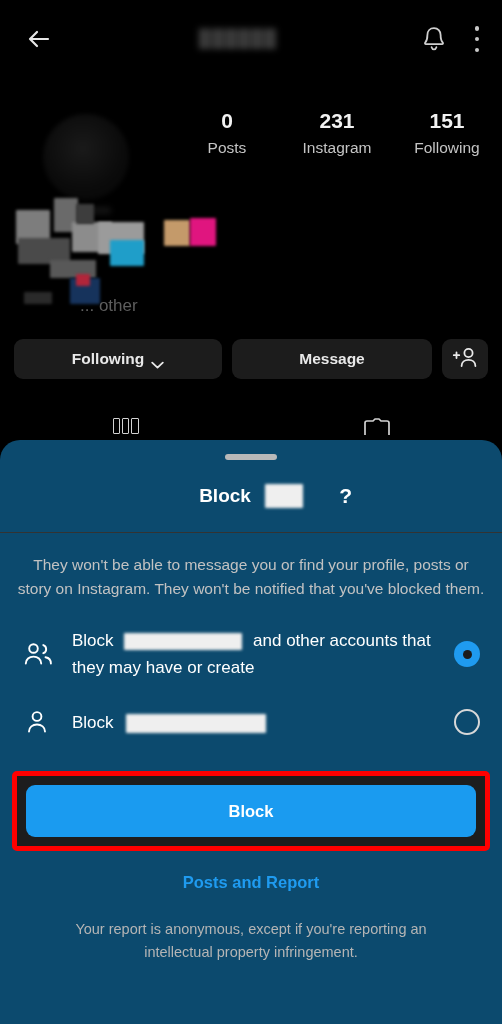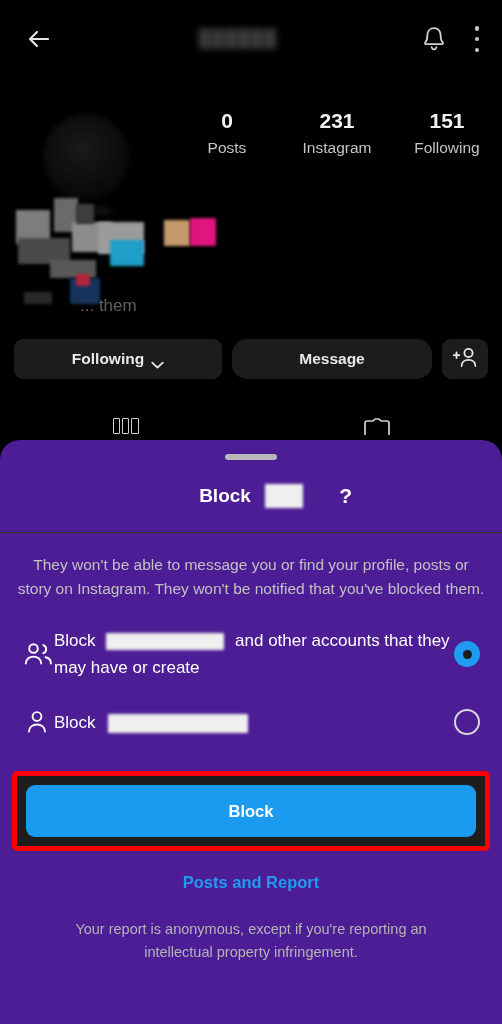--- a/index.html
+++ b/index.html
@@ -130,42 +130,42 @@
     font-size: 15.5px;
     font-weight: bold;
     display: flex;
     align-items: center;
     justify-content: center;
     gap: 7px;
     border: none;
     font-family: inherit;
   }
   .btn-following { flex: 0 0 208px; }
-  .btn-message { flex: 1 1 auto; border-radius: 15px; }
+  .btn-message { flex: 1 1 auto; }
   .btn-adduser { flex: 0 0 46px; }
   .chev { width: 13px; height: 8px; }
 
   
   .tabbar {
     position: absolute;
     top: 418px; left: 0; right: 0;
     height: 36px;
     display: flex;
   }
   .tab { flex: 1 1 0; display: flex; justify-content: center; align-items: flex-start; }
   .tab-grid { width: 26px; height: 16px; display: grid; grid-template-columns: repeat(3, 1fr); gap: 2px; }
   .tab-grid i { border: 1.6px solid #d2d2d2; border-radius: 1px; }
   .tab-tagged { width: 30px; height: 18px; }
 
   
   .sheet {
     position: absolute;
     left: 0; right: 0; bottom: 0;
     top: 440px;
-    background: #4c1d95;
+    background: #0c4a6e;
     border-radius: 20px 20px 0 0;
     overflow: hidden;
   }
   .sheet-handle {
     width: 52px; height: 6px;
     border-radius: 3px;
     background: #b9b9b9;
     margin: 14px auto 0;
   }
   .sheet-head {
@@ -213,20 +213,21 @@
     line-height: 24px;
     text-align: center;
     padding: 20px 16px 0;
   }
 
   .option {
     display: flex;
     align-items: center;
     padding: 0 22px;
     min-height: 62px;
+    gap: 18px;
   }
   .opt-icon { width: 32px; flex: 0 0 32px; display: flex; justify-content: center; }
   .opt-text {
     flex: 1 1 auto;
     color: #ffffff;
     font-size: 17px;
     line-height: 27px;
   }
   .radio {
     flex: 0 0 auto;
@@ -345,21 +346,21 @@
       <span class="redact" style="left:58px; top:26px; width:40px; height:30px; background:#8c8c8c;"></span>
       <span class="redact" style="left:62px; top:8px;  width:18px; height:20px; background:#3d3d3d;"></span>
       <span class="redact" style="left:84px; top:26px; width:46px; height:32px; background:#9b9b9b;"></span>
       <span class="redact" style="left:96px; top:44px; width:34px; height:26px; background:#1f9ec9;"></span>
       <span class="redact" style="left:36px; top:64px; width:46px; height:18px; background:#585858;"></span>
       <span class="redact" style="left:150px;top:24px; width:26px; height:26px; background:#c49a6a;"></span>
       <span class="redact" style="left:176px;top:22px; width:26px; height:28px; background:#e0157f;"></span>
       <span class="redact" style="left:56px; top:82px; width:30px; height:26px; background:#16335c;"></span>
       <span class="redact" style="left:62px; top:78px; width:14px; height:12px; background:#b2253a;"></span>
       <span class="redact" style="left:10px; top:96px; width:28px; height:12px; background:#2a2a2a;"></span>
-      <span class="bio-more">... them</span>
+      <span class="bio-more">... other</span>
     </div>
 
     <div class="action-row">
       <button class="btn-dark btn-following">
         <span>Following</span>
         <span class="chev">
           <svg viewBox="0 0 13 8" width="13" height="8" aria-hidden="true">
             <path d="M1.2 1.6 L6.5 6.6 L11.8 1.6" fill="none" stroke="#e9e9e9" stroke-width="1.8" stroke-linecap="round" stroke-linejoin="round"></path>
           </svg>
         </span>

